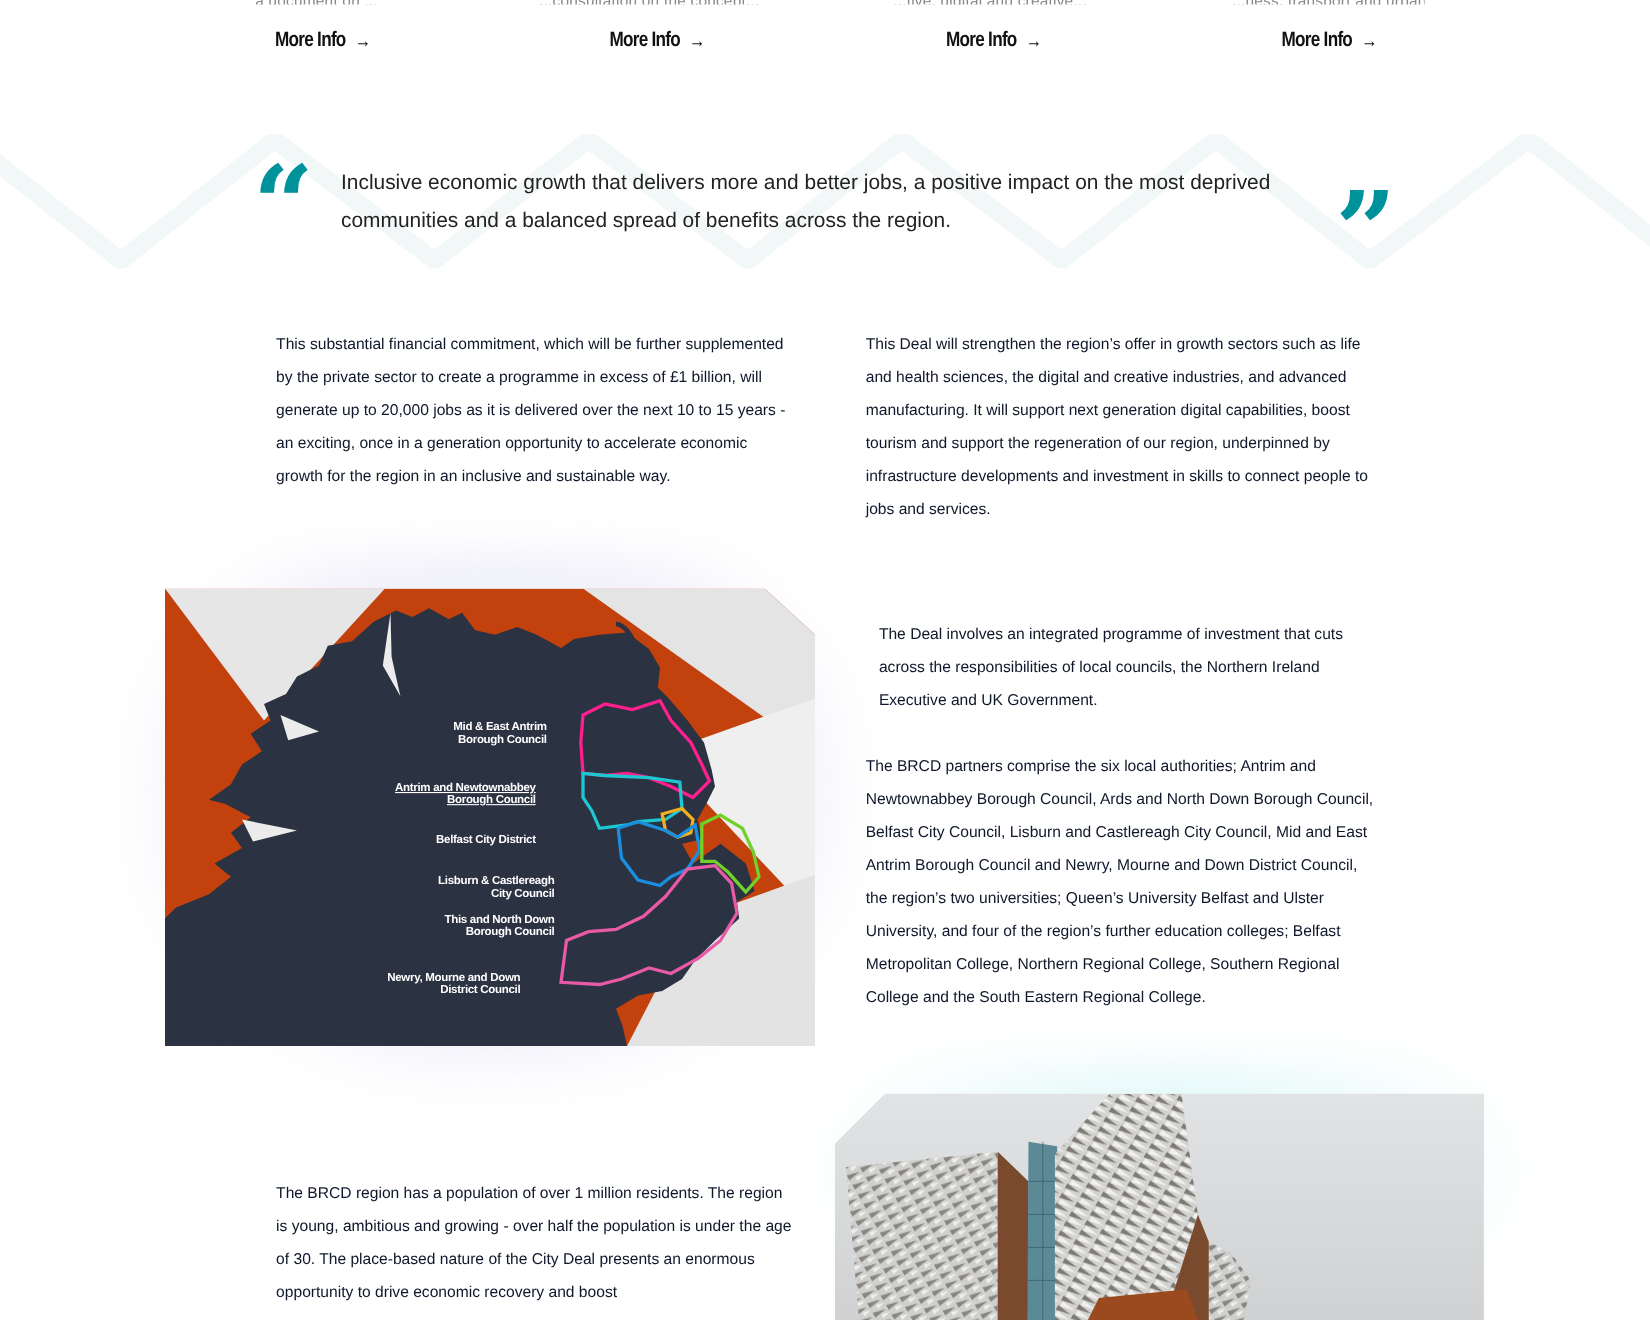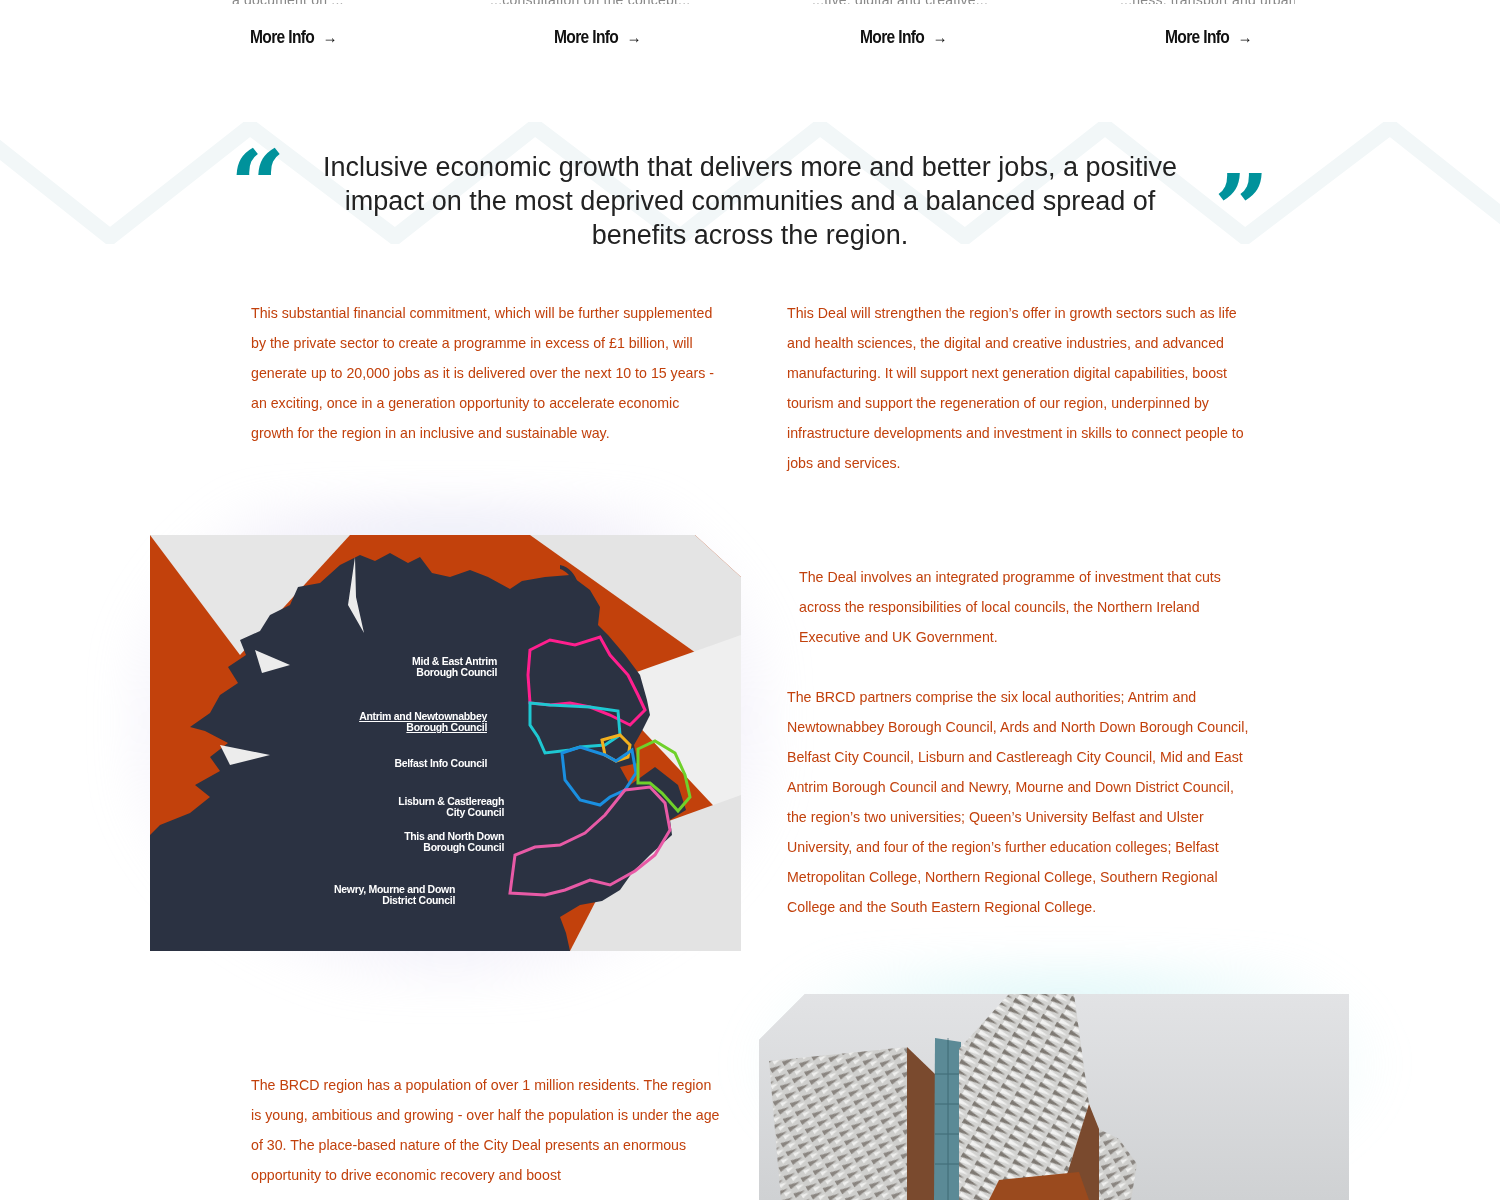--- a/index.html
+++ b/index.html
@@ -11,23 +11,23 @@
 
   .more-info { position: absolute; top: 26px; display: flex; align-items: center; gap: 10px; font-family: "Liberation Sans", sans-serif; font-size: 19px; font-weight: bold; color: #111; text-decoration: none; letter-spacing: -0.8px; transform: scaleX(0.82); transform-origin: left center; cursor: pointer; }
   .more-info .arrow { font-size: 18px; font-weight: normal; }
 
   
   .quote-band { position: absolute; left: 0; top: 122px; width: 1500px; height: 122px; }
   .quote-band svg.zigzag { position: absolute; left: 0; top: 0; }
   .quote-mark { position: absolute; color: #00929b; font-family: "DejaVu Serif", serif; font-weight: bold; font-size: 96px; line-height: 1; }
   .quote-open { left: 230px; top: 138px; }
   .quote-close { left: 1214px; top: 162px; }
-  .quote-text { position: absolute; left: 310px; top: 150px; width: 880px; text-align: center; font-size: 27px; line-height: 34px; color: #222; font-family: "Liberation Sans", sans-serif; }
+  .quote-text { position: absolute; left: 310px; top: 150px; width: 880px; font-size: 19px; line-height: 34px; color: #222; font-family: "Liberation Sans", sans-serif; }
 
-  .para { position: absolute; font-size: 14.2px; line-height: 30px; color: #c2410c; font-family: "Liberation Sans", sans-serif; }
+  .para { position: absolute; font-size: 14.2px; line-height: 30px; color: #0f172a; font-family: "Liberation Sans", sans-serif; }
   .para + .para {}
 
   
   .map-glow { position: absolute; left: 120px; top: 500px; width: 660px; height: 490px; border-radius: 40px;
     background: radial-gradient(ellipse at 50% 45%, rgba(185,238,240,0.55) 0%, rgba(220,214,240,0.35) 55%, rgba(255,255,255,0) 75%); filter: blur(18px); }
   .map-card { position: absolute; left: 150px; top: 535px; width: 591px; height: 416px; background: #c2410c;
     clip-path: polygon(0 0, 545px 0, 591px 42px, 591px 416px, 0 416px); overflow: hidden; }
   .map-card svg { position: absolute; left: 0; top: 0; }
   .map-label { position: absolute; color: #fff; font-size: 10.5px; font-weight: bold; line-height: 11px; text-align: right; letter-spacing: -0.3px; white-space: nowrap; font-family: "Liberation Sans", sans-serif; }
 
@@ -99,31 +99,31 @@
   </svg>
   <div class="map-label" style="right:244px;top:121px;">
     <div>Mid &amp; East Antrim</div>
       <div>Borough Council</div>
   </div>
   <div class="map-label" style="right:254px;top:176px;text-decoration:underline;">
     <div>Antrim and Newtownabbey</div>
       <div>Borough Council</div>
   </div>
   <div class="map-label" style="right:254px;top:223px;">
-    <div>Belfast Info Council</div>
+    <div>Belfast City District</div>
   </div>
   <div class="map-label" style="right:237px;top:261px;">
     <div>Lisburn &amp; Castlereagh</div>
       <div>City Council</div>
   </div>
   <div class="map-label" style="right:237px;top:296px;">
     <div>This and North Down</div>
       <div>Borough Council</div>
   </div>
-  <div class="map-label" style="right:286px;top:349px;margin-left:32px;">
+  <div class="map-label" style="right:268px;top:349px;margin-left:32px;">
     <div>Newry, Mourne and Down</div>
       <div>District Council</div>
   </div>
 </div>
 
 <p class="para" style="left:787px;top:562px;width:465px;margin-left:12px;">The Deal involves an integrated programme of investment that cuts across the responsibilities of local councils, the Northern Ireland Executive and UK Government.</p>
 <p class="para" style="left:787px;top:682px;width:470px;">The BRCD partners comprise the six local authorities; Antrim and Newtownabbey Borough Council, Ards and North Down Borough Council, Belfast City Council, Lisburn and Castlereagh City Council, Mid and East Antrim Borough Council and Newry, Mourne and Down District Council, the region’s two universities; Queen’s University Belfast and Ulster University, and four of the region’s further education colleges; Belfast Metropolitan College, Northern Regional College, Southern Regional College and the South Eastern Regional College.</p>
 
 <p class="para" style="left:251px;top:1070px;width:470px;">The BRCD region has a population of over 1 million residents. The region is young, ambitious and growing - over half the population is under the age of 30. The place-based nature of the City Deal presents an enormous opportunity to drive economic recovery and boost</p>
 

